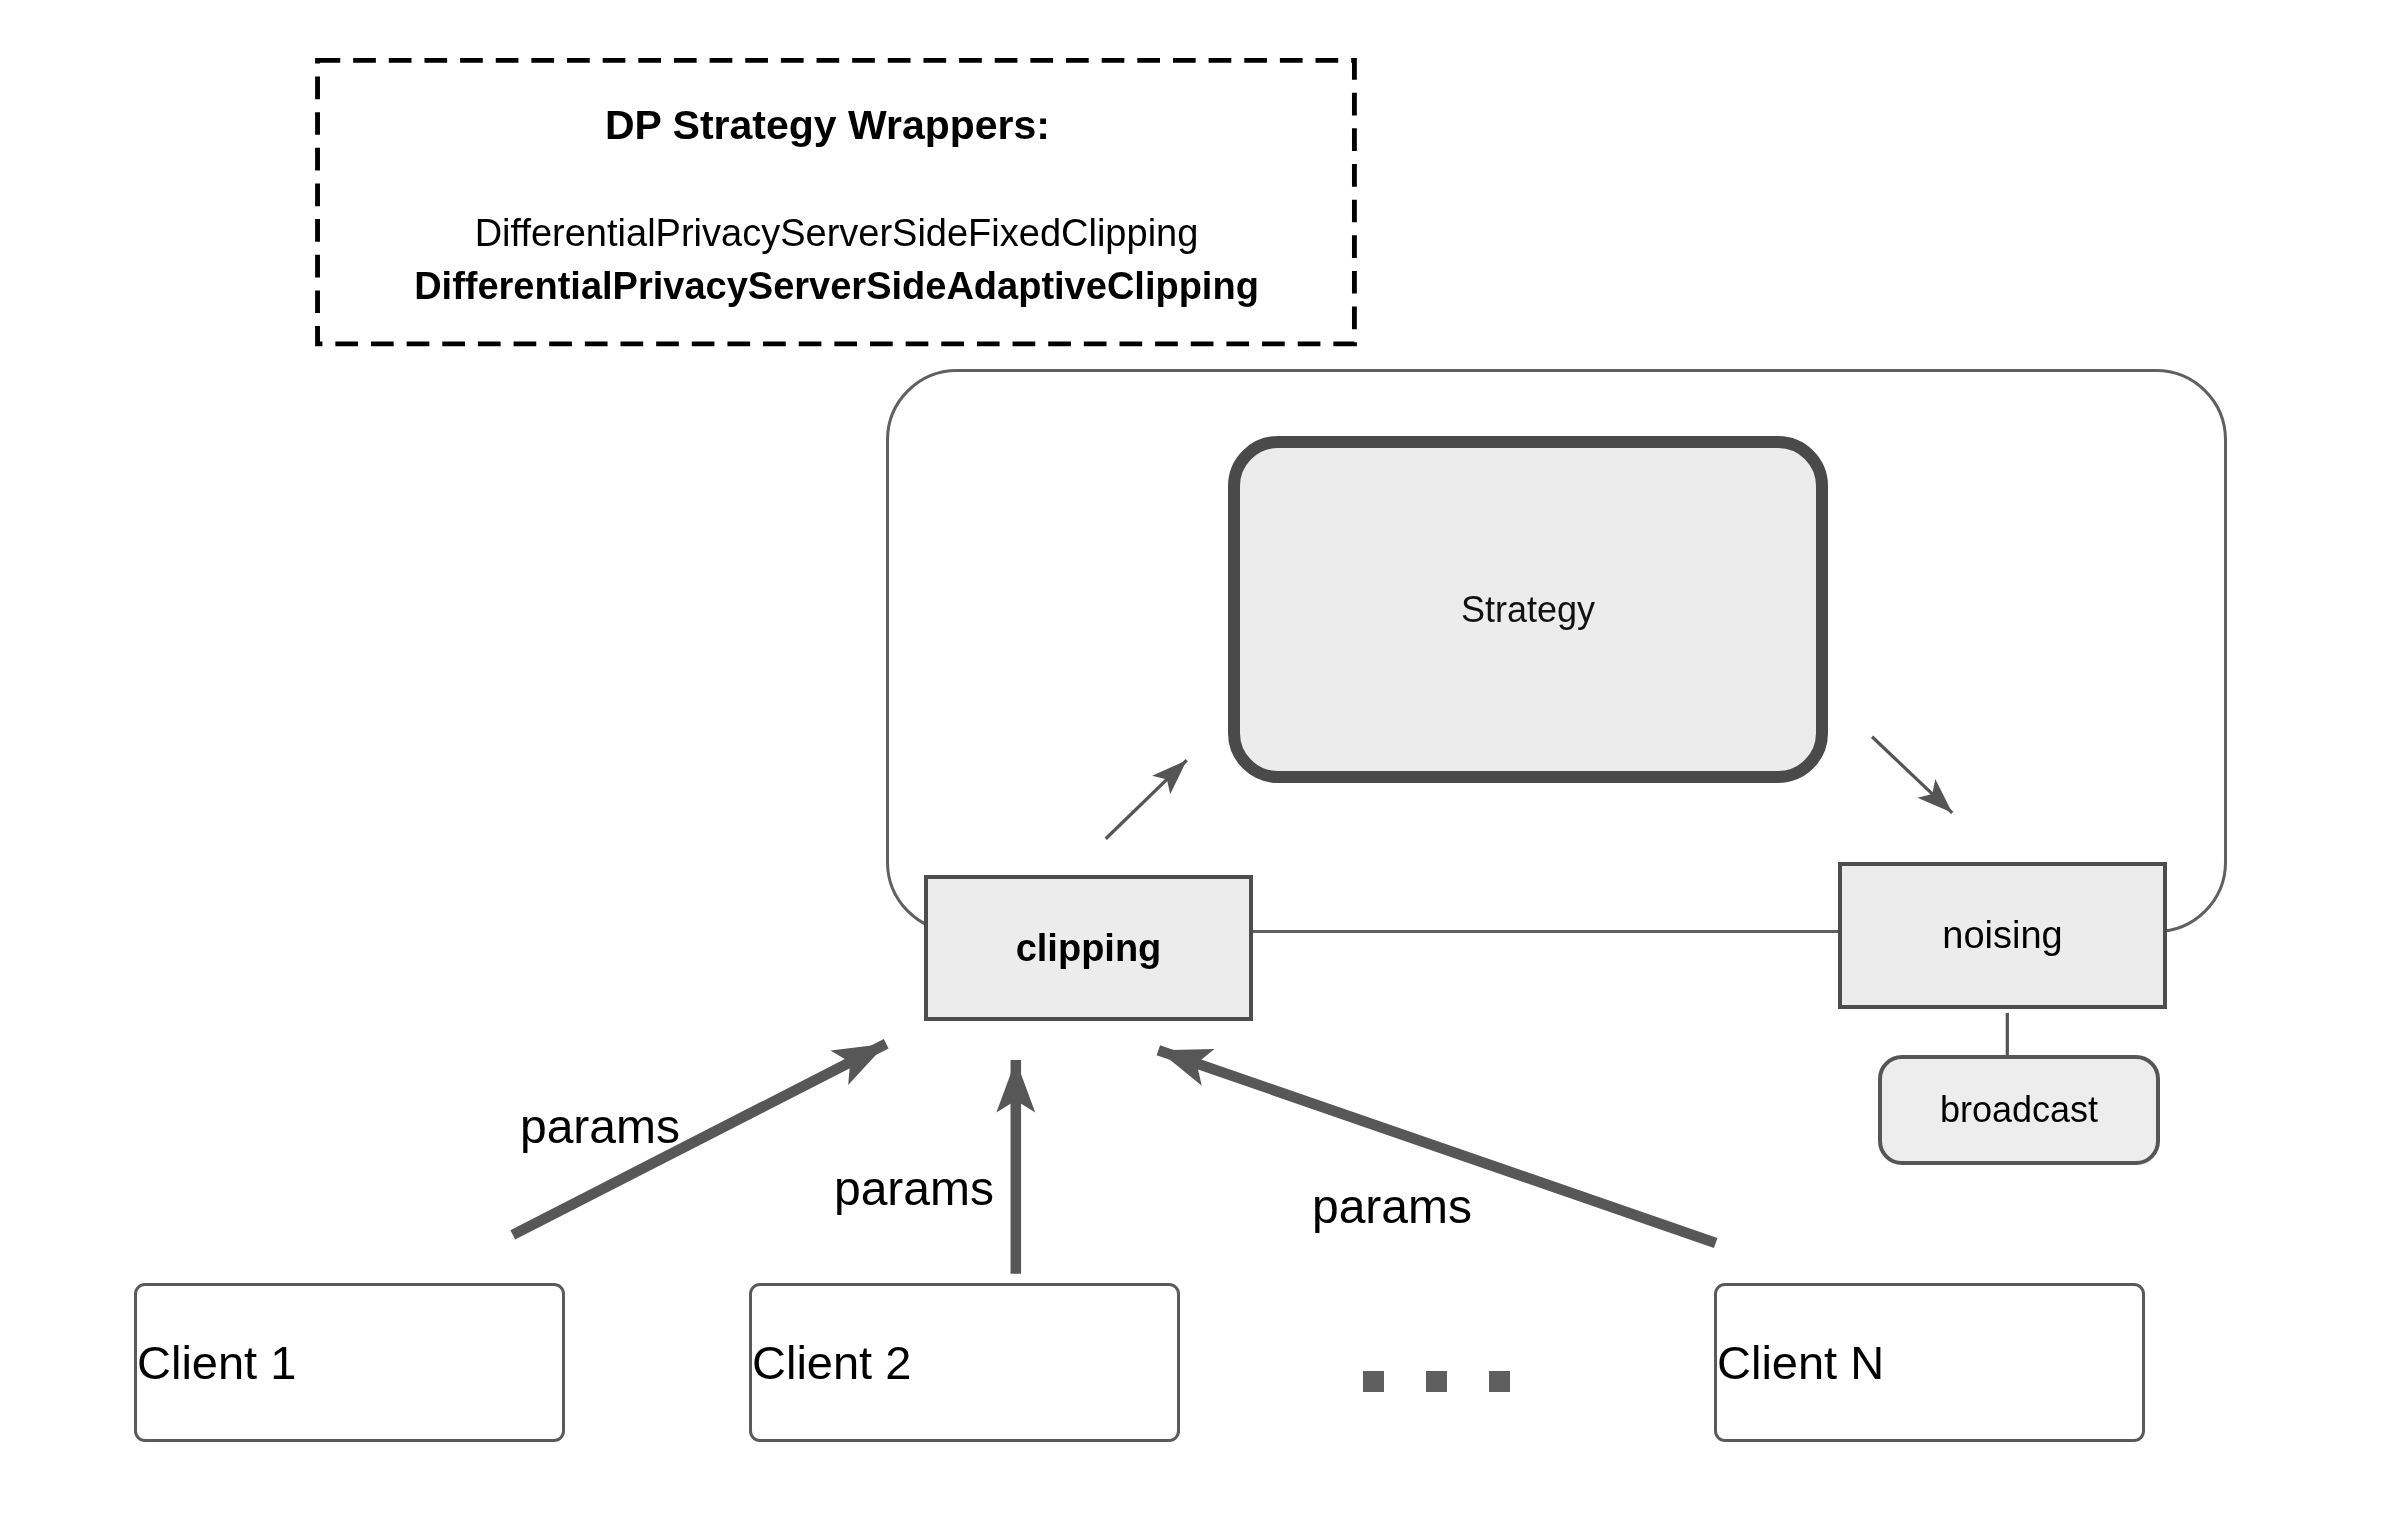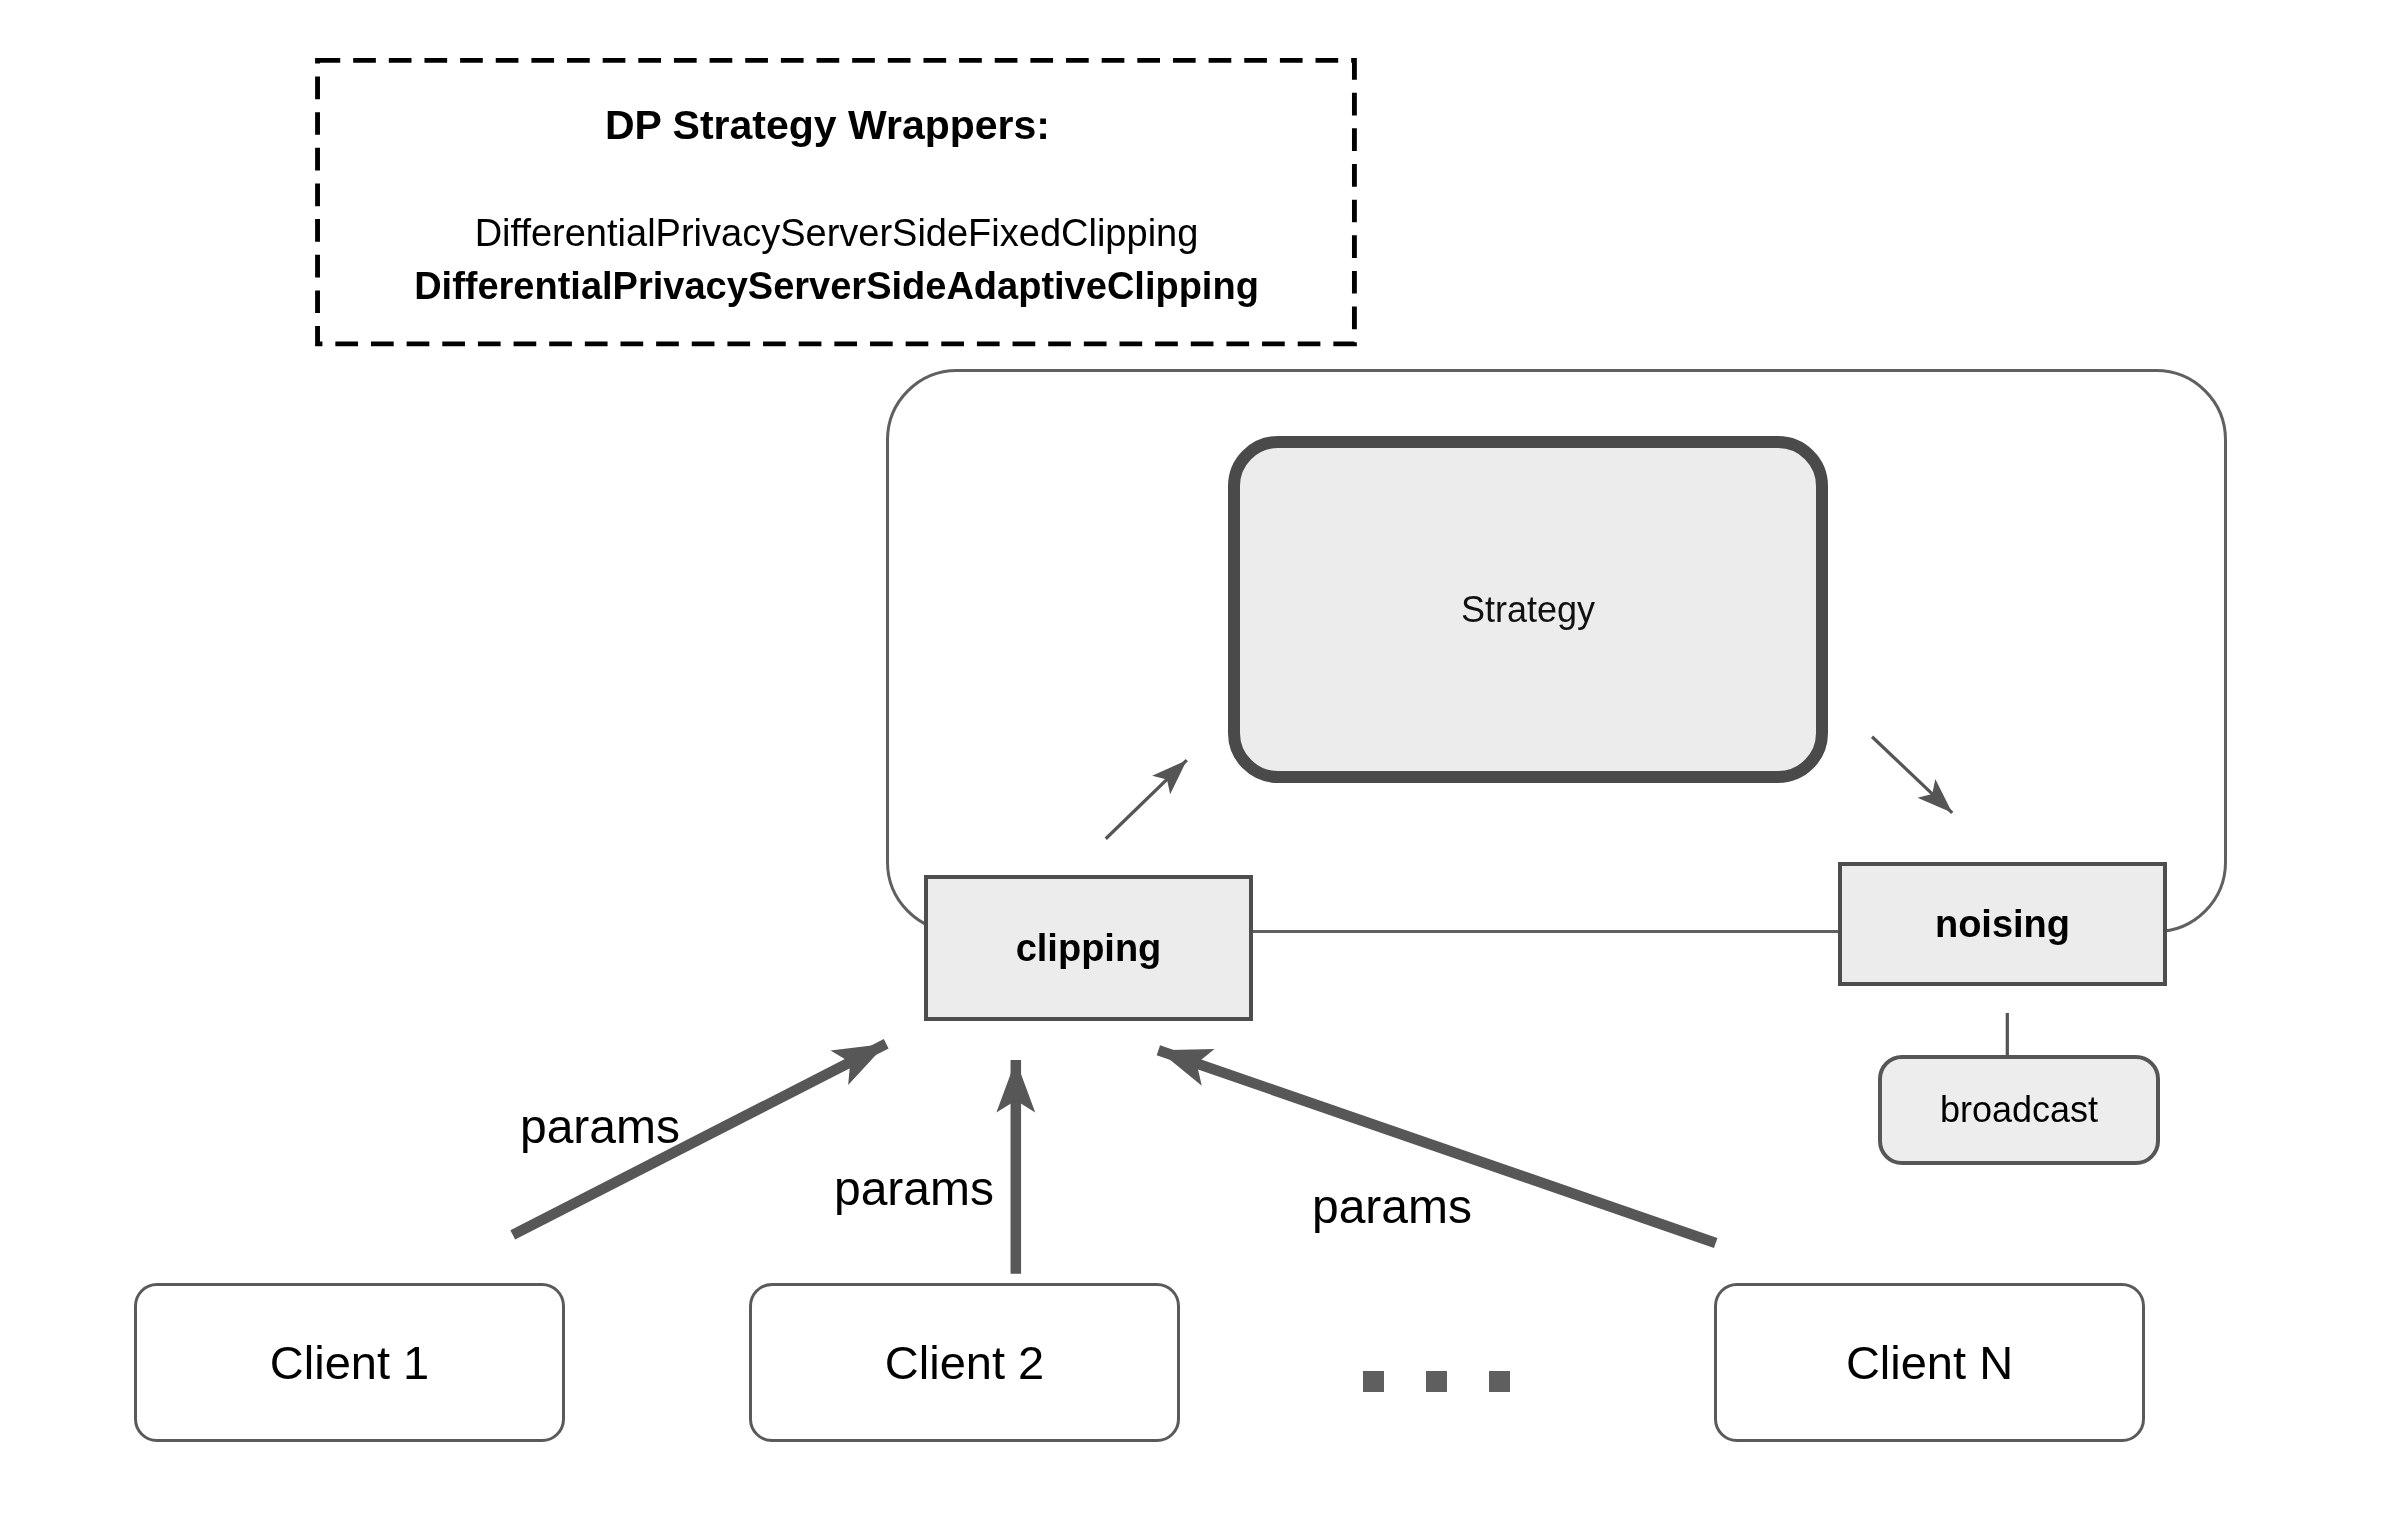--- a/index.html
+++ b/index.html
@@ -71,43 +71,42 @@
   }
   .clipping {
     left: 924px; top: 875px;
     width: 329px; height: 146px;
     border: 4px solid #4d4d4d;
     font-size: 38px;
     font-weight: bold;
   }
   .noising {
     left: 1838px; top: 862px;
-    width: 329px; height: 124px;
+    width: 329px; height: 147px;
     border: 4px solid #4d4d4d;
     font-size: 38px;
-    font-weight: bold;
+    font-weight: normal;
   }
   .broadcast {
     left: 1878px; top: 1055px;
     width: 282px; height: 110px;
     border: 4px solid #565656;
     border-radius: 24px;
     background: #ededed;
     font-size: 36px;
   }
   .client {
     position: absolute;
     top: 1283px;
     width: 431px; height: 159px;
     background: #ffffff;
     border: 3.2px solid #5a5a5a;
-    border-radius: 23px;
+    border-radius: 11px;
     display: flex;
     align-items: center;
-    justify-content: center;
     font-size: 47px;
     box-sizing: border-box;
   }
   .client.c1 { left: 134px; }
   .client.c2 { left: 749px; }
   .client.cn { left: 1714px; }
 
   
   .dot {
     position: absolute;

